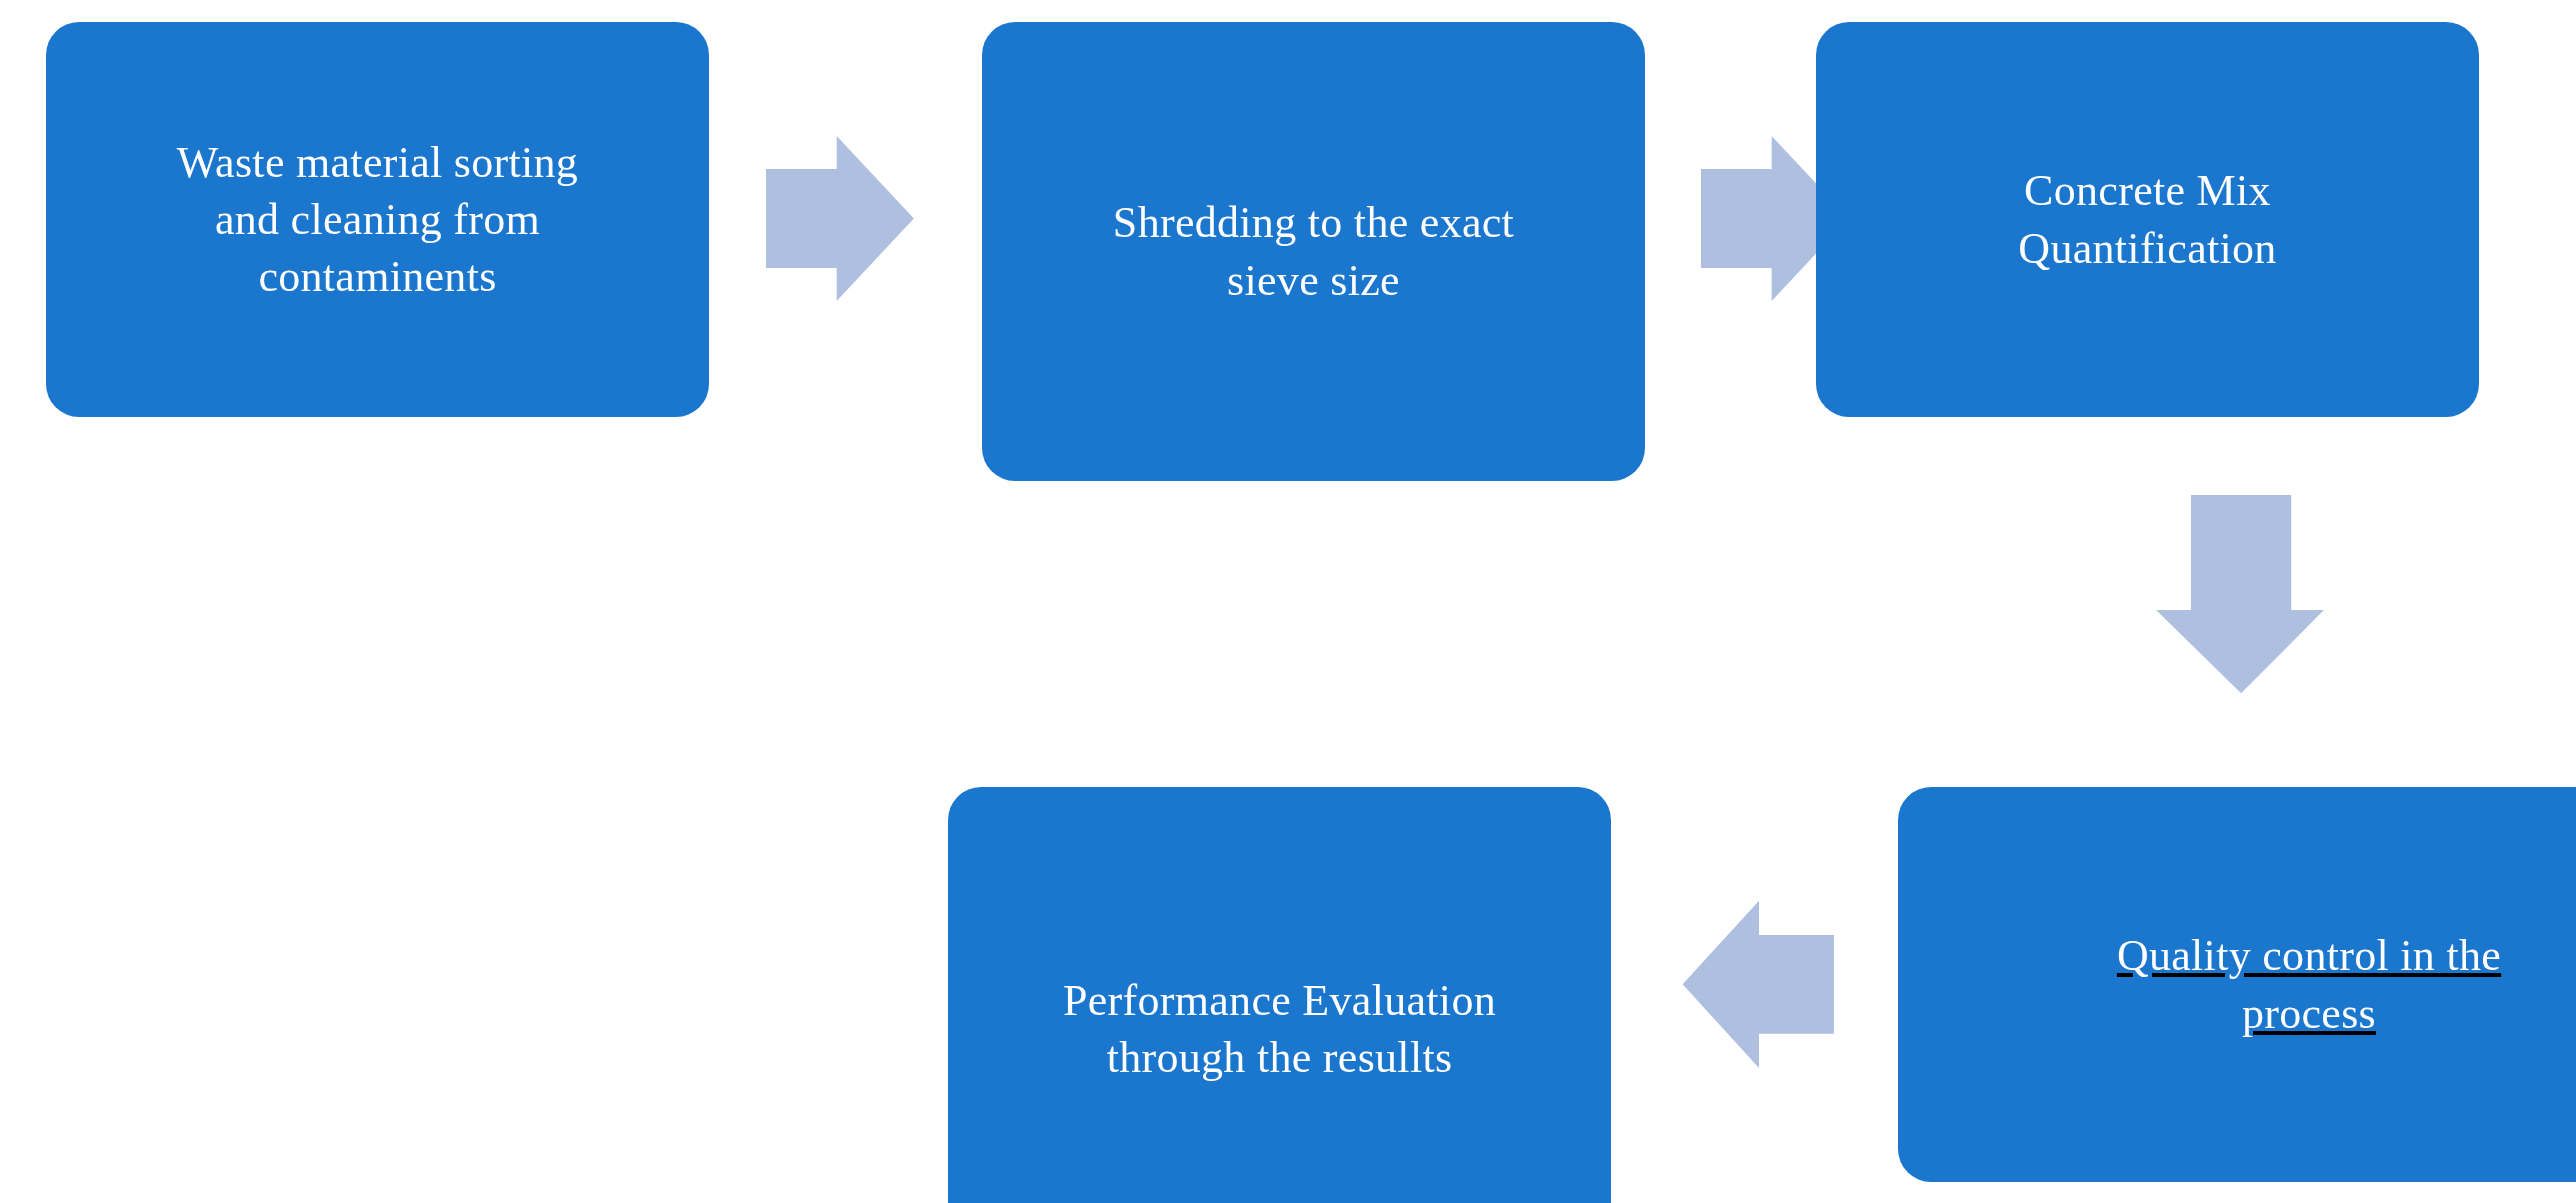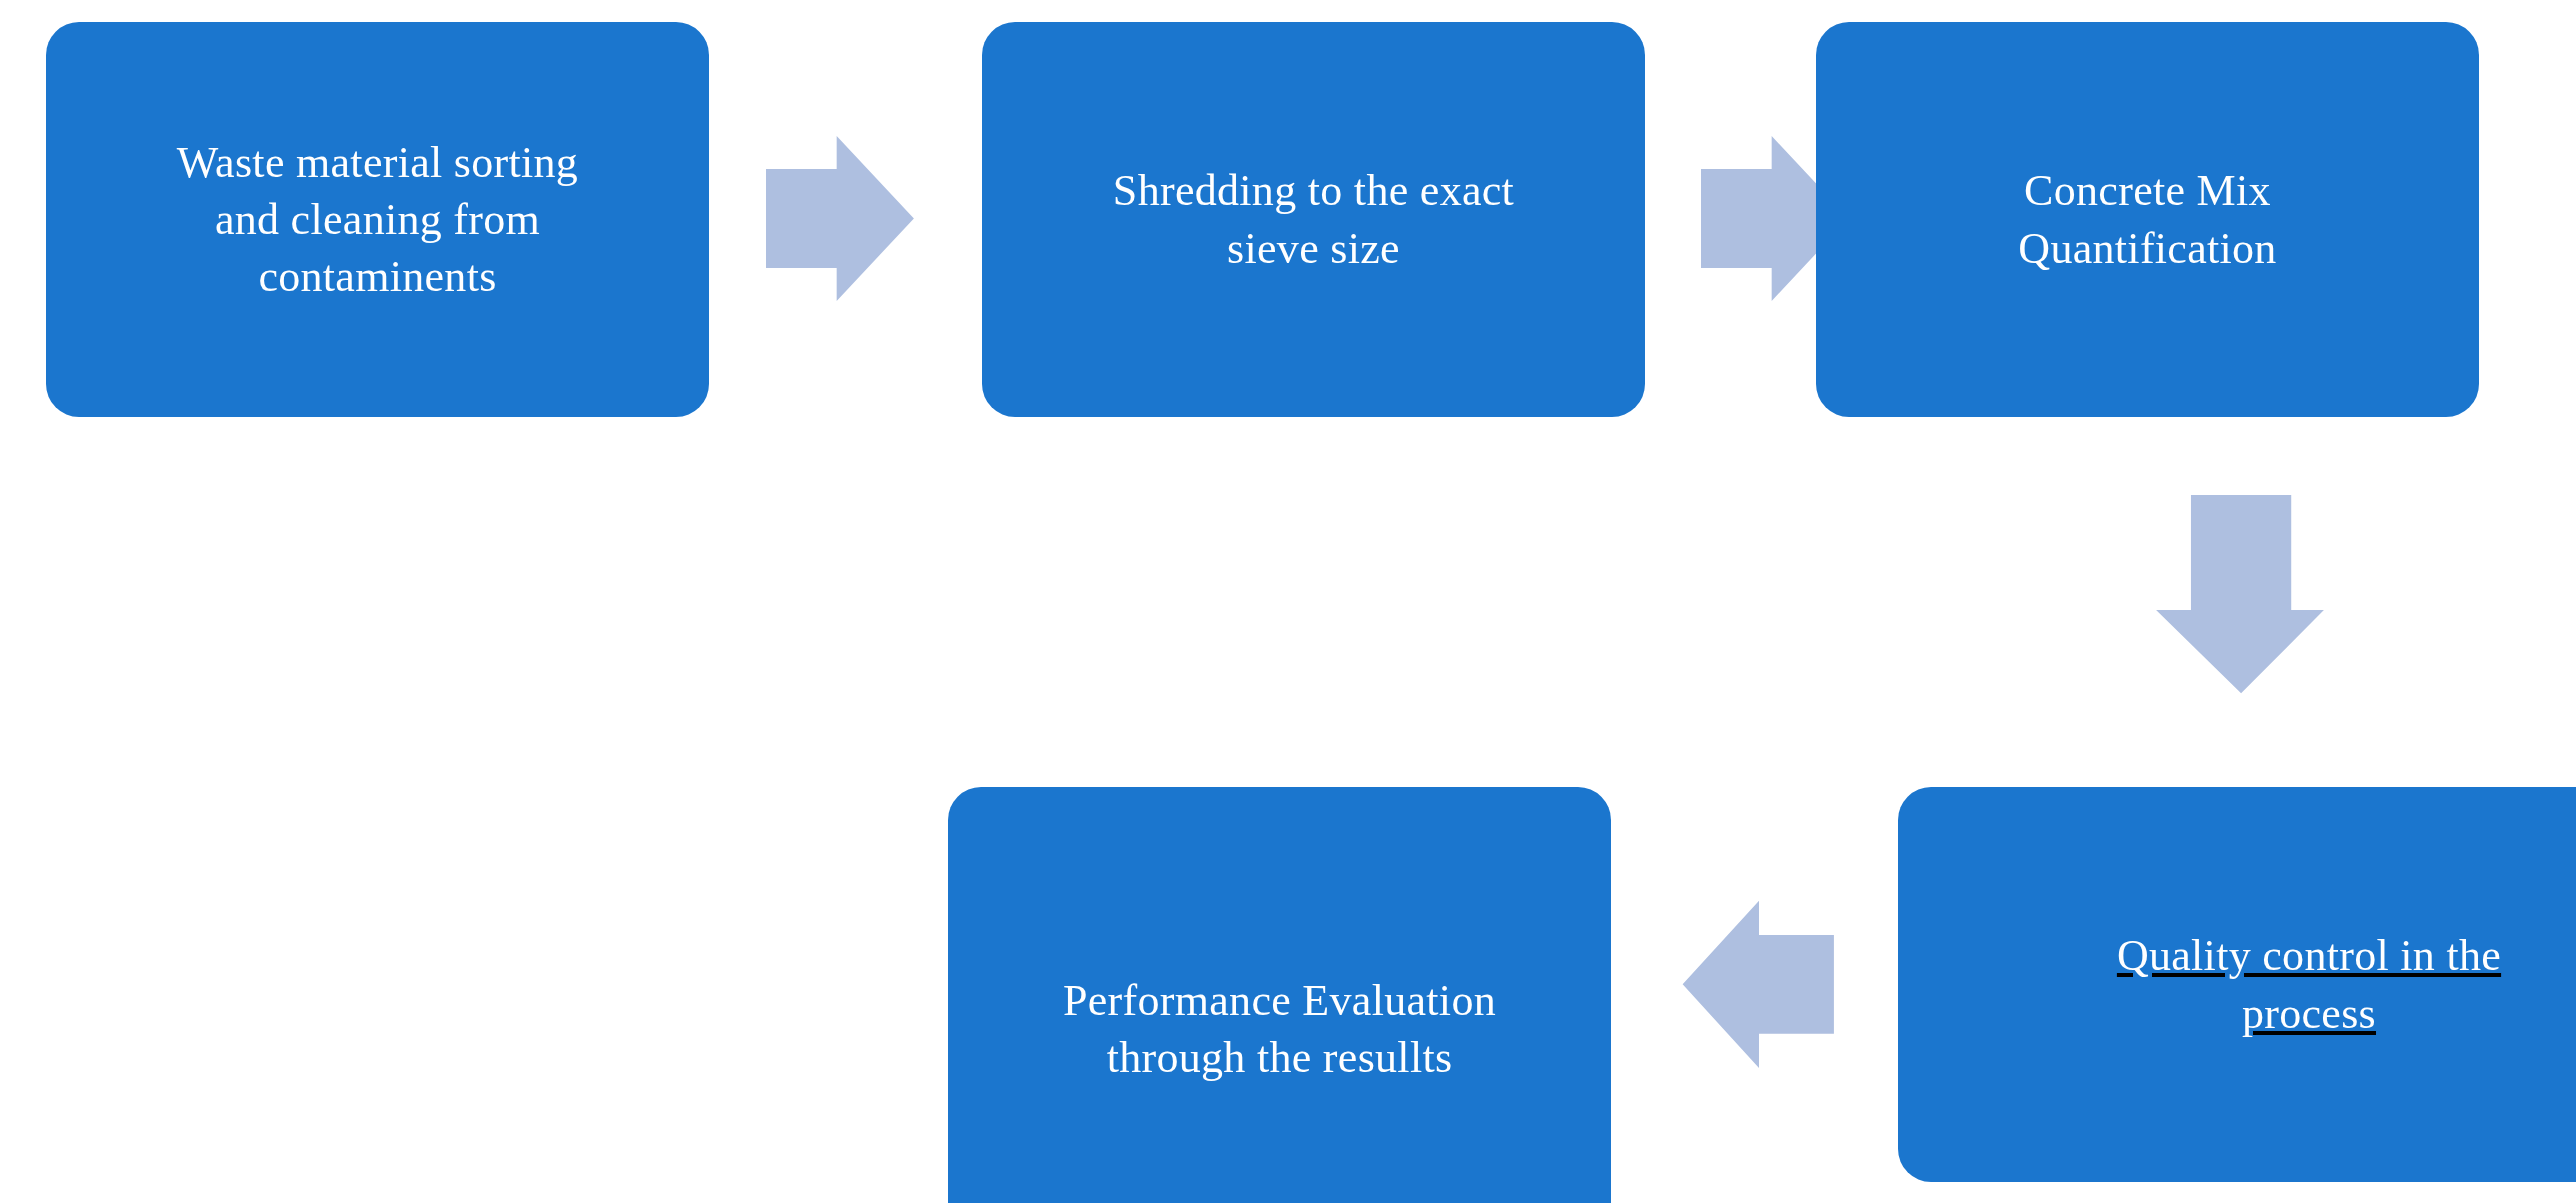--- a/index.html
+++ b/index.html
@@ -34,21 +34,21 @@
     font-family: "Liberation Serif", "DejaVu Serif", serif;
     font-size: 45px;
     line-height: 1.30;
     letter-spacing: 0.3px;
     padding: 0 25px;
     white-space: pre-line;
   }
 
   
   #node-sorting      { left: 22px;   top: 22px;   width: 663px;  height: 395px; }
-  #node-shredding    { left: 958px; top: 22px;   width: 663px;  height: 395px; }
+  #node-shredding    { left: 958px; top: 22px;   width: 663px;  height: 459px; }
   #node-mix          { left: 1792px; top: 22px;   width: 663px;  height: 395px; }
   #node-performance  { left: 924px; top: 787px; width: 663px;  height: 484px; }
   #node-quality      { left: 1874px; top: 787px; width: 822px;  height: 395px; text-decoration: underline; }
 
   #node-sorting .node-label     { font-size: 44px; }
   #node-shredding .node-label   { font-size: 44px; }
   #node-mix .node-label         { font-size: 44px; }
   #node-performance .node-label { font-size: 44px; }
   #node-quality .node-label     { font-size: 44px; }
 

